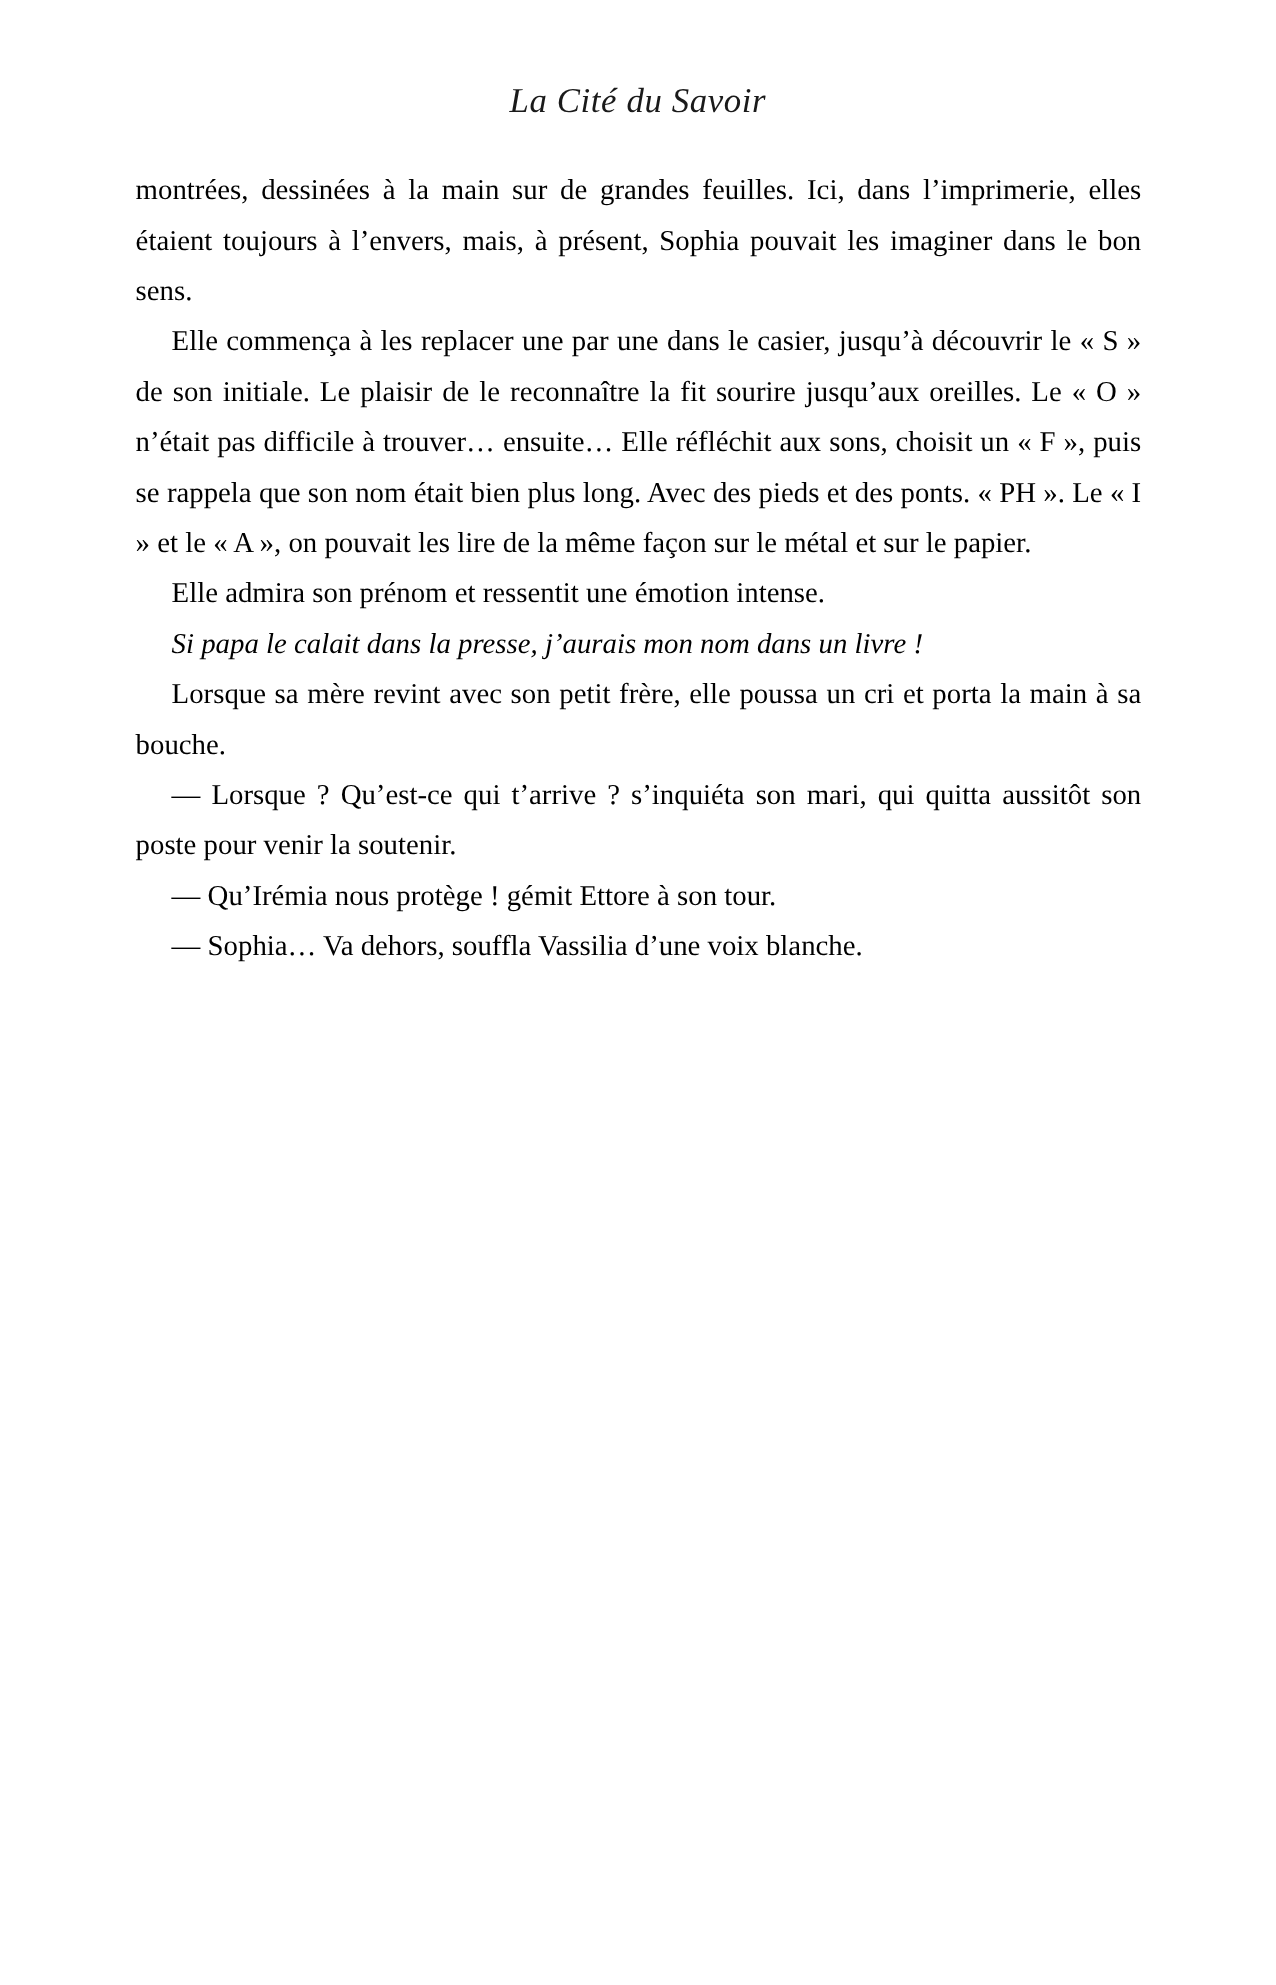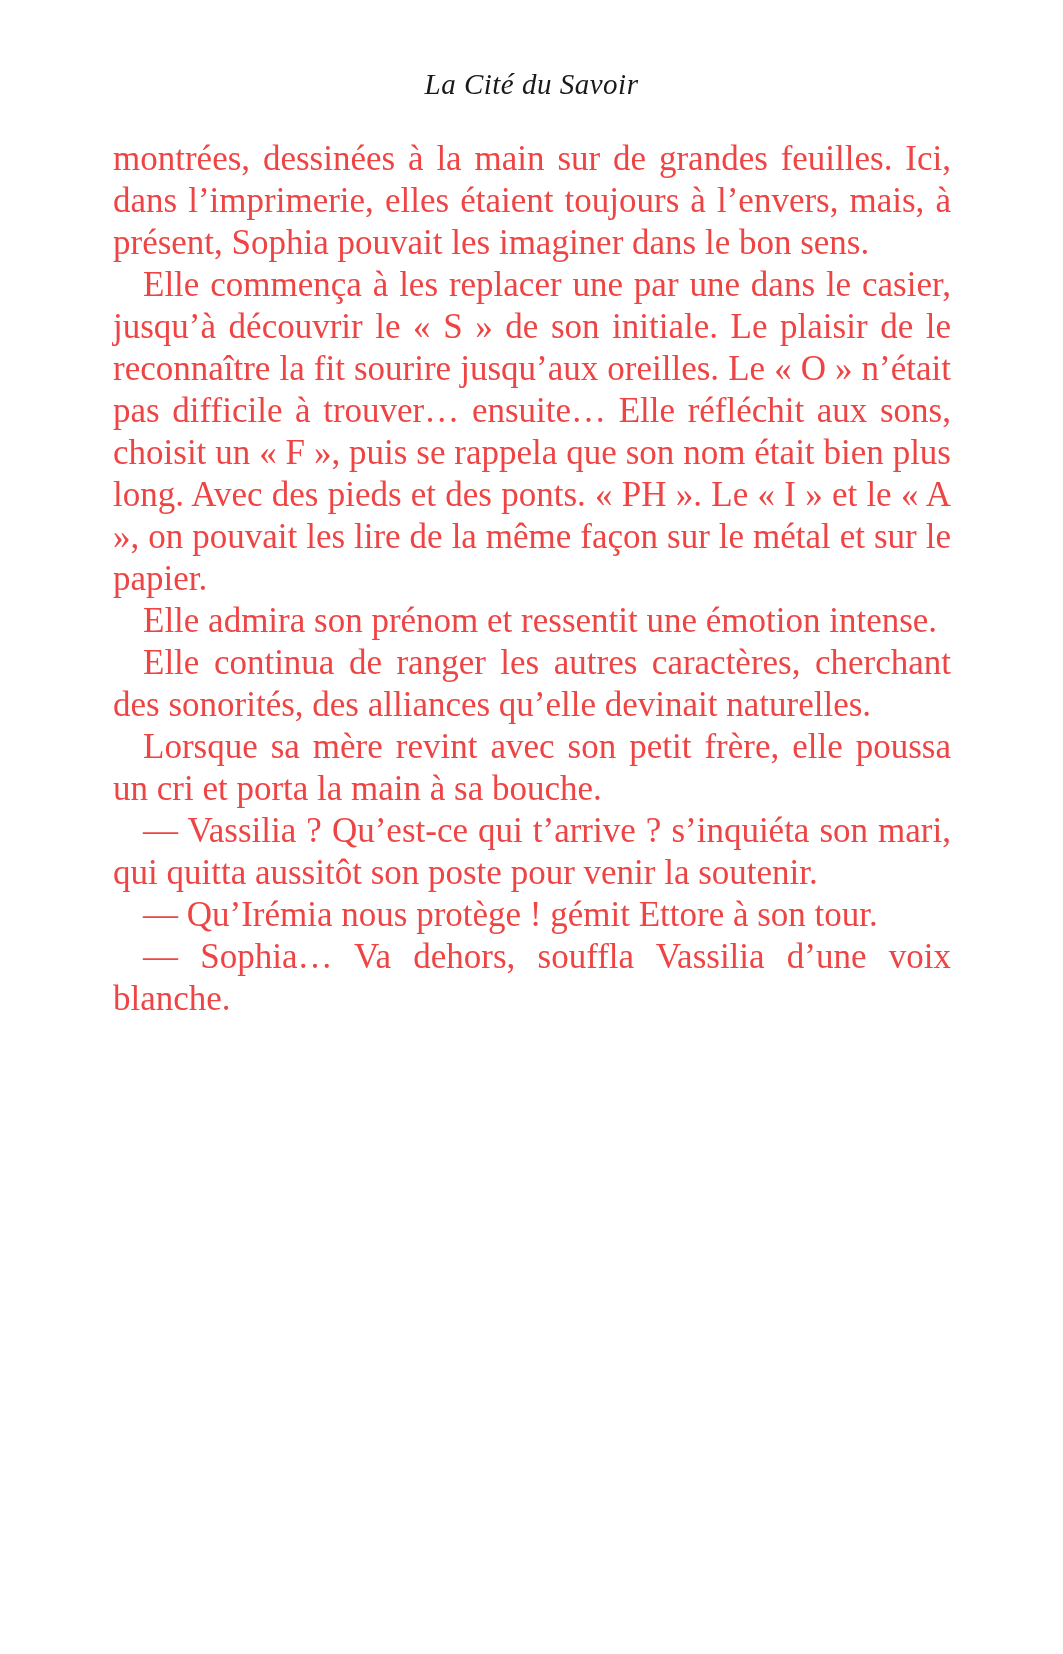--- a/index.html
+++ b/index.html
@@ -26,24 +26,24 @@
     font-style: italic;
     font-size: 29px;
     letter-spacing: 0.5px;
     color: #1a1a1a;
   }
   .body-text {
     position: absolute;
     top: 138px;
     left: 113px;
     width: 838px;
-    font-size: 35px;
+    font-size: 24px;
     line-height: 42px;
     text-align: justify;
-    color: #ef4444;
+    color: #000000;
   }
   .body-text p {
     margin: 0;
     padding: 0;
     text-indent: 30px;
   }
   .body-text p.no-indent {
     text-indent: 0;
   }
   .body-text p.italic {
@@ -63,22 +63,22 @@
 <body>
 
 <div class="page">
 
   <div class="running-header">La Cité du Savoir</div>
 
   <div class="body-text">
     <p class="no-indent">montrées, dessinées à la main sur de grandes feuilles. Ici, dans l’imprimerie, elles étaient toujours à l’envers, mais, à présent, Sophia pouvait les imaginer dans le bon sens.</p>
     <p>Elle commença à les replacer une par une dans le casier, jusqu’à découvrir le « S » de son initiale. Le plaisir de le reconnaître la fit sourire jusqu’aux oreilles. Le « O » n’était pas difficile à trouver… ensuite… Elle réfléchit aux sons, choisit un « F », puis se rappela que son nom était bien plus long. Avec des pieds et des ponts. « PH ». Le « I » et le « A », on pouvait les lire de la même façon sur le métal et sur le papier.</p>
     <p>Elle admira son prénom et ressentit une émotion intense.</p>
-    <p>Elle continua de ranger les autres caractères, cherchant des sonorités, des alliances qu’elle devinait naturelles.</p>
+    <p class="italic">Si papa le calait dans la presse, j’aurais mon nom dans un livre !</p>
     <p>Lorsque sa mère revint avec son petit frère, elle poussa un cri et porta la main à sa bouche.</p>
-    <p>— Vassilia ? Qu’est-ce qui t’arrive ? s’inquiéta son mari, qui quitta aussitôt son poste pour venir la soutenir.</p>
+    <p>— Lorsque ? Qu’est-ce qui t’arrive ? s’inquiéta son mari, qui quitta aussitôt son poste pour venir la soutenir.</p>
     <p>— Qu’Irémia nous protège ! gémit Ettore à son tour.</p>
     <p>— Sophia… Va dehors, souffla Vassilia d’une voix blanche.</p>
   </div>
 
   <div class="page-number">11</div>
 
 </div>
 
 </body></html>

